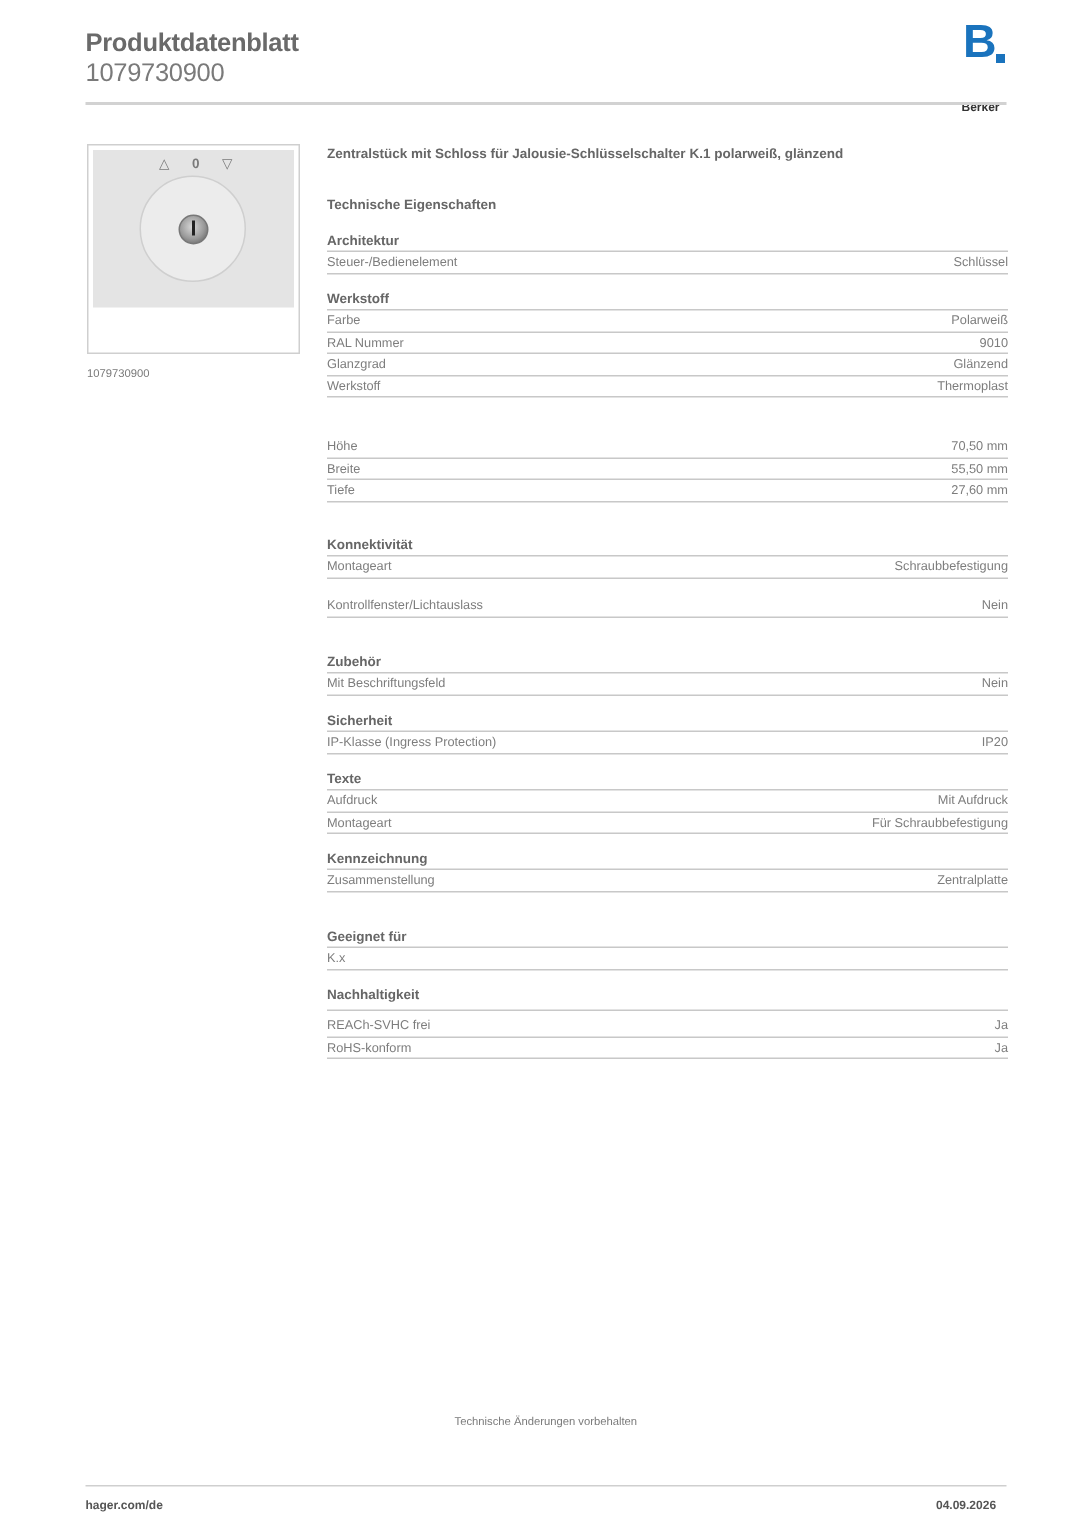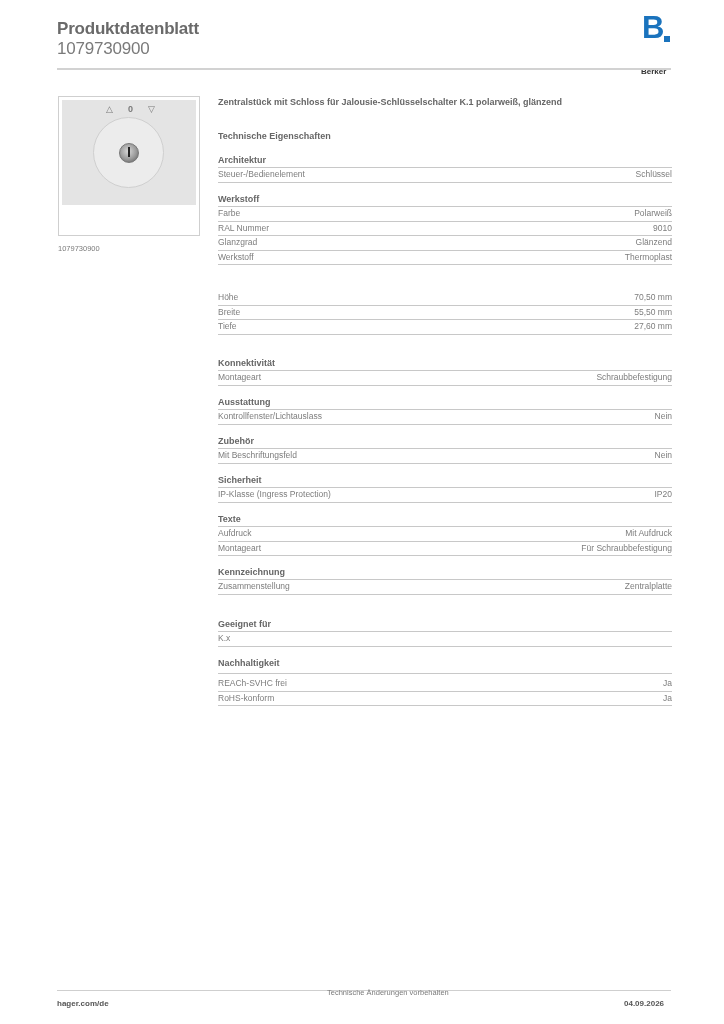--- a/index.html
+++ b/index.html
@@ -18,21 +18,21 @@
   .lock-slot { position: absolute; left: 8px; top: 3px; width: 2px; height: 10px; background: #222; }
   .sym { position: absolute; top: 4px; font-size: 9px; color: #7a7a7a; }
   .img-caption { position: absolute; left: 58px; top: 244px; font-size: 7.5px; color: #7a7a7a; }
   .prod-title { position: absolute; left: 218px; top: 97px; font-size: 9px; font-weight: bold; color: #666; }
   .tech-title { position: absolute; left: 218px; top: 131px; font-size: 9px; font-weight: bold; color: #666; }
   .section { position: absolute; left: 218px; width: 454px; }
   .sec-head { font-size: 9px; font-weight: bold; color: #666; height: 11px; line-height: 11px; border-bottom: 1px solid #c8c8c8; padding-bottom: 1px; }
   .row { display: flex; justify-content: space-between; font-size: 8.5px; color: #7d7d7d; height: 13.5px; line-height: 13px; border-bottom: 1px solid #c8c8c8; }
   .footer-line { position: absolute; left: 57px; top: 990px; width: 614px; height: 1px; background: #cfcfcf; }
   .footer-left { position: absolute; left: 57px; top: 999px; font-size: 8px; font-weight: bold; color: #555; }
-  .footer-center { position: absolute; left: 303px; top: 988px; font-size: 7.5px; color: #7a7a7a; margin-left: 24px; }
+  .footer-center { position: absolute; left: 303px; top: 943px; font-size: 7.5px; color: #7a7a7a; }
   .footer-right { position: absolute; left: 624px; top: 999px; font-size: 8px; font-weight: bold; color: #555; }
 </style>
 </head>
 <body>
 
 <div>
   <div class="header-title">Produktdatenblatt</div>
   <div class="header-num">1079730900</div>
   <div class="logo">
     <div class="logo-b">B</div>
@@ -104,21 +104,20 @@
 
 <div class="section" style="top:358px">
   <div class="sec-head">Konnektivität</div>
   <div class="row">
       <span>Montageart</span>
       <span>Schraubbefestigung</span>
     </div>
 </div>
 
 <div class="section" style="top:397px">
-  <div class="sec-head">Ausstattung</div>
   <div class="row">
       <span>Kontrollfenster/Lichtauslass</span>
       <span>Nein</span>
     </div>
 </div>
 
 <div class="section" style="top:436px">
   <div class="sec-head">Zubehör</div>
   <div class="row">
       <span>Mit Beschriftungsfeld</span>

